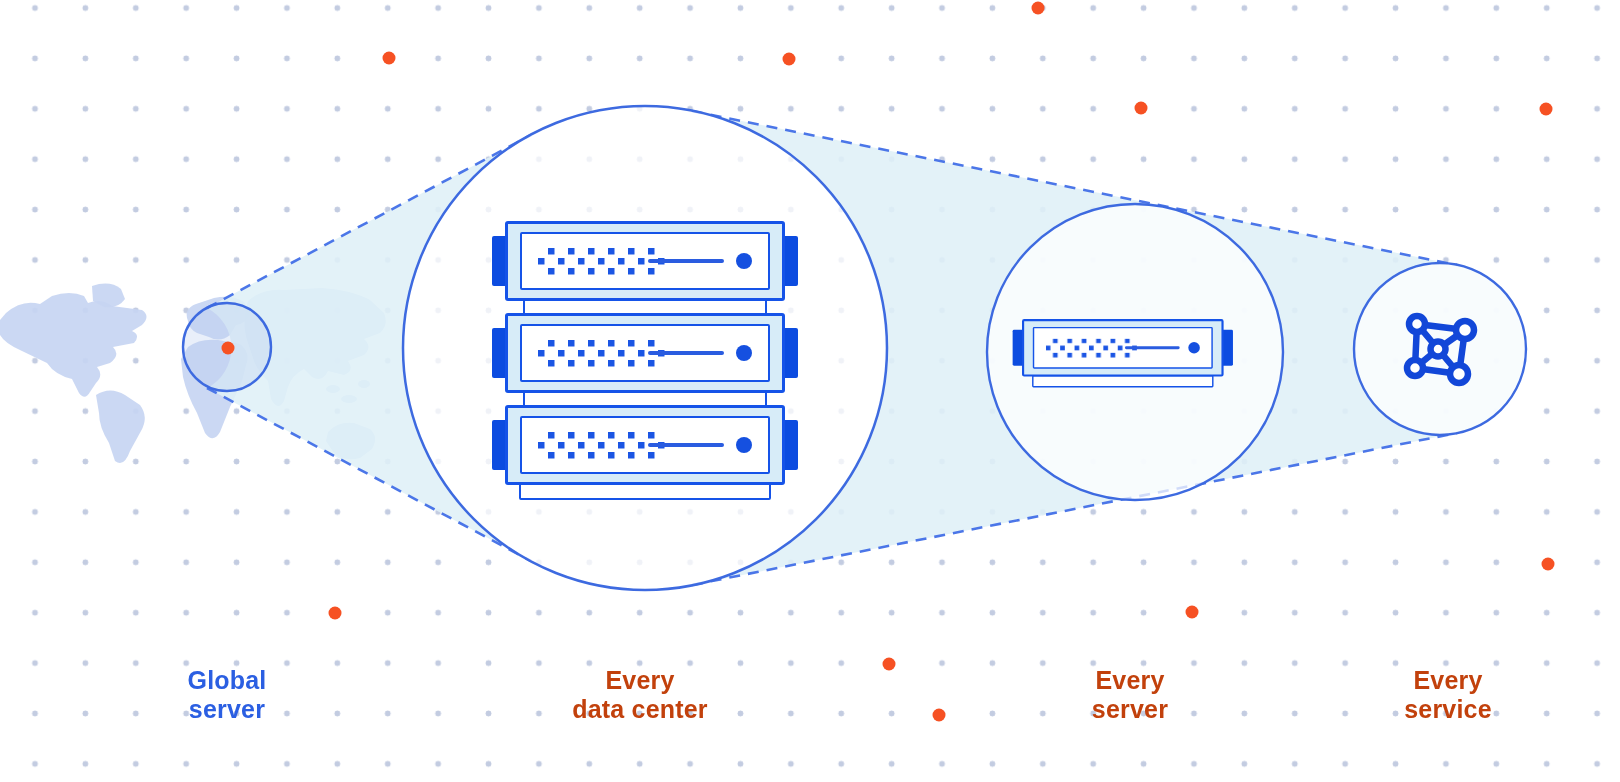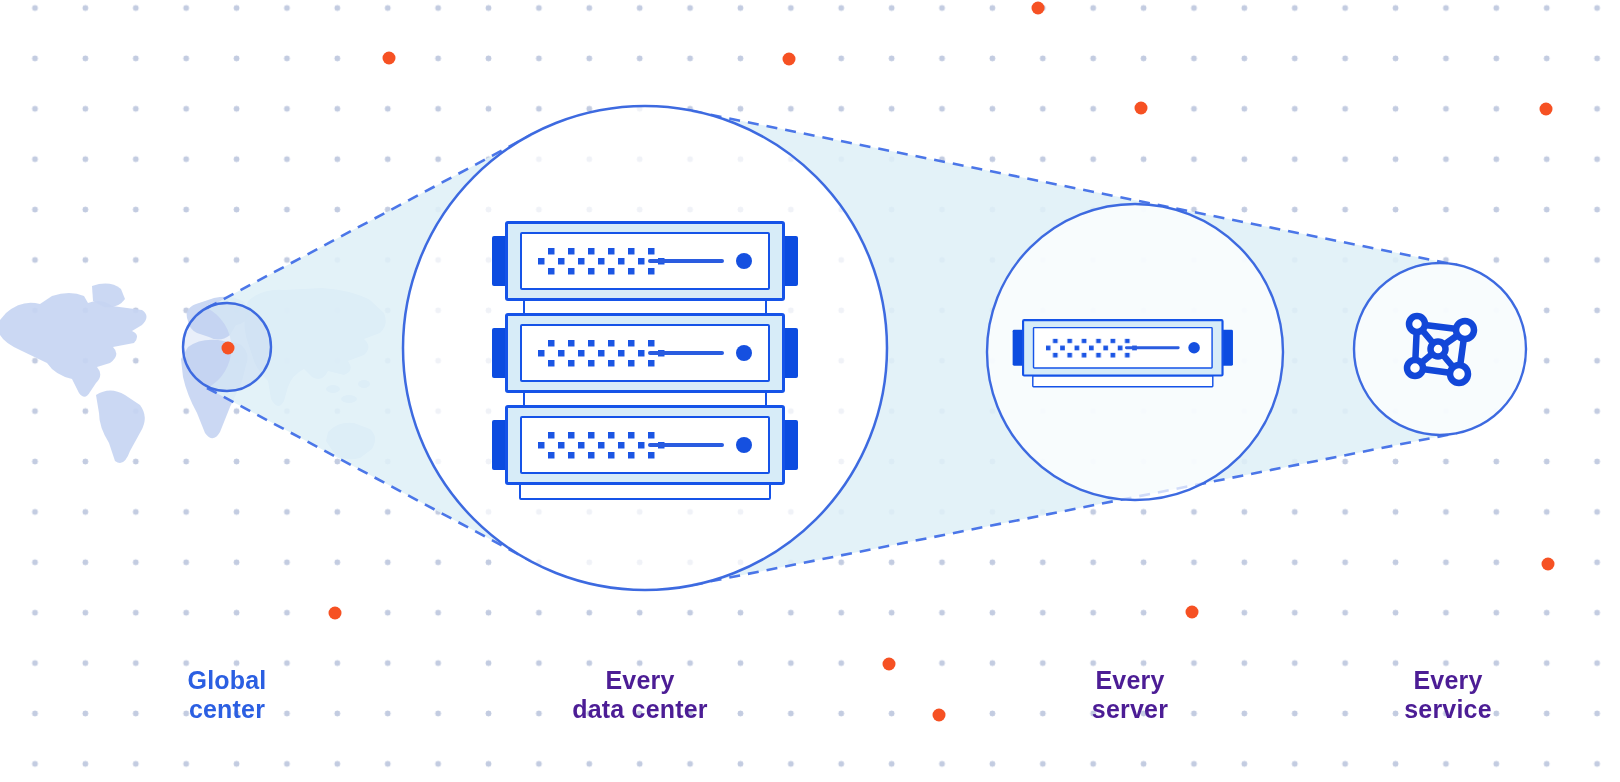--- a/index.html
+++ b/index.html
@@ -48,21 +48,21 @@
   }
   .rack-base{
     position:relative;z-index:1;width:252px;height:17px;margin:-2px auto 0;
     background:#ffffff;border:2.5px solid #1553e8;border-radius:2px;box-sizing:border-box;
   }
   
   svg.net-icon{position:absolute;left:1394px;top:303px;z-index:4;}
   
   .caption{
     position:absolute;z-index:5;text-align:center;font-weight:700;font-size:25px;line-height:1.16;
-    color:#4c1d95;white-space:pre-line;letter-spacing:0.2px;
+    color:#c2410c;white-space:pre-line;letter-spacing:0.2px;
   }
   .caption-blue{color:#2b5fe2;}
   .cap-global{left:137px;top:666px;width:180px;}
   .cap-dc{left:540px;top:666px;width:200px;}
   .cap-server{left:1040px;top:666px;width:180px;}
   .cap-service{left:1358px;top:666px;width:180px;}
 </style>
 </head>
 <body>
 
@@ -205,21 +205,21 @@
     <g fill="#ffffff" stroke="#1247d8" stroke-width="6.5">
       <circle cx="23" cy="21" r="8"></circle>
       <circle cx="71" cy="27" r="9"></circle>
       <circle cx="65" cy="71" r="9"></circle>
       <circle cx="21" cy="65" r="8"></circle>
       <circle cx="44" cy="46" r="7.5"></circle>
     </g>
   </svg>
 
   <div class="caption caption-blue cap-global">Global
-center</div>
+server</div>
   <div class="caption cap-dc">Every
 data center</div>
   <div class="caption cap-server">Every
 server</div>
   <div class="caption cap-service">Every
 service</div>
 
 </div>
 
 </body></html>

